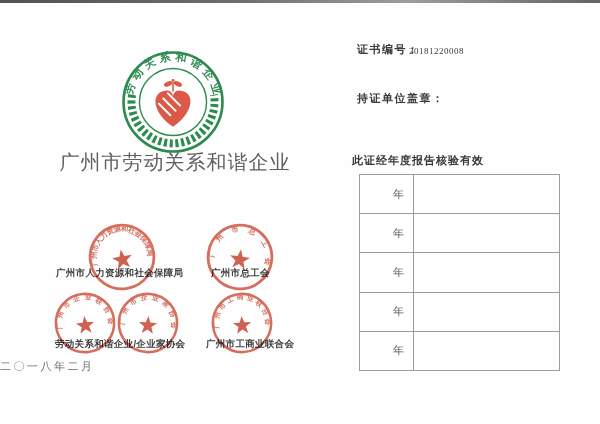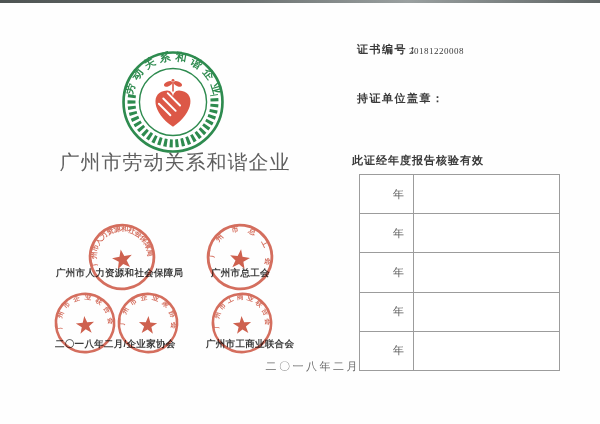--- a/index.html
+++ b/index.html
@@ -29,21 +29,21 @@
   .s4{left:116px;top:291px;width:64px;height:64px;transform:rotate(4deg);}
   .s5{left:210px;top:291px;width:64px;height:64px;transform:rotate(-4deg);}
 
   .seal-label{position:absolute;white-space:nowrap;font-size:9.5px;font-weight:bold;
     color:#3d3d3d;letter-spacing:.3px;}
   .lbl1{left:56px;top:267px;}
   .lbl2{left:211px;top:267px;}
   .lbl3{left:55px;top:338px;}
   .lbl4{left:206px;top:338px;}
 
-  .issue-date{position:absolute;left:0;top:359px;width:360px;text-align:right;
+  .issue-date{position:absolute;left:0;top:359px;width:360px;text-align:left;
     font-size:11px;letter-spacing:2.5px;color:#6b6b6b;}
 
   
   .right-col{position:absolute;left:330px;top:0;width:270px;height:424px;}
   .field-label{position:absolute;font-size:11px;font-weight:bold;letter-spacing:1.5px;color:#3a3a3a;}
   .num-label{left:27px;top:42px;}
   .num-value{position:absolute;left:79px;top:46px;font-family:"Liberation Serif",serif;
     font-size:9px;color:#3a3a3a;letter-spacing:.5px;}
   .stamp-label{left:27px;top:91px;}
   .stamp-value{position:absolute;left:104px;top:96px;font-family:"Liberation Serif",serif;
@@ -81,21 +81,21 @@
         <ellipse cx="54.5" cy="39.5" rx="5" ry="2.6" transform="rotate(-25 54.5 39.5)" fill="#dc5847"></ellipse>
         <ellipse cx="65.5" cy="39.5" rx="5" ry="2.6" transform="rotate(25 65.5 39.5)" fill="#dc5847"></ellipse>
         <circle cx="60" cy="35.5" r="1.6" fill="#dc5847"></circle>
       </g>
     </svg>
 
     <div class="cert-title">广州市劳动关系和谐企业</div>
 
     <div class="seal-label lbl1">广州市人力资源和社会保障局</div>
     <div class="seal-label lbl2">广州市总工会</div>
-    <div class="seal-label lbl3">二〇一八年二月/企业家协会</div>
+    <div class="seal-label lbl3">劳动关系和谐企业/企业家协会</div>
     <div class="seal-label lbl4">广州市工商业联合会</div>
 
     <svg class="seal s1" viewBox="0 0 100 100">
       <path id="arc1" d="M 15,62 A 37,37 0 1 1 85,62" fill="none"></path>
       <circle class="seal-ring" cx="50" cy="50" r="45.5"></circle>
       <text class="seal-arc-text"><textPath href="#arc1" startOffset="50%" textLength="128" lengthAdjust="spacing">广州市人力资源和社会保障局</textPath></text>
       <polygon class="seal-star" points="50,39 53.5,49.1 64.3,49.4 55.7,55.9 58.8,66.1 50,60 41.2,66.1 44.3,55.9 35.7,49.4 46.5,49.1"></polygon>
     </svg>
 
     <svg class="seal s2" viewBox="0 0 100 100">

